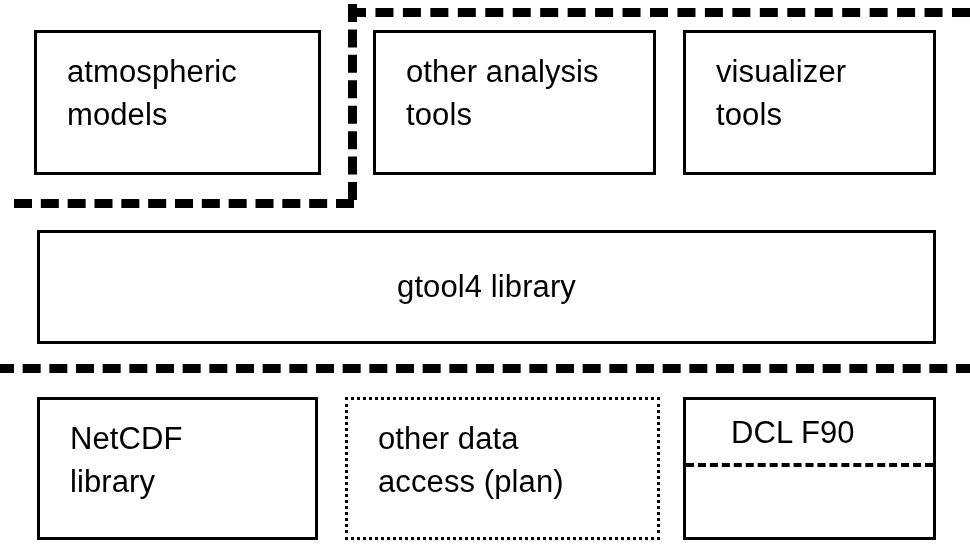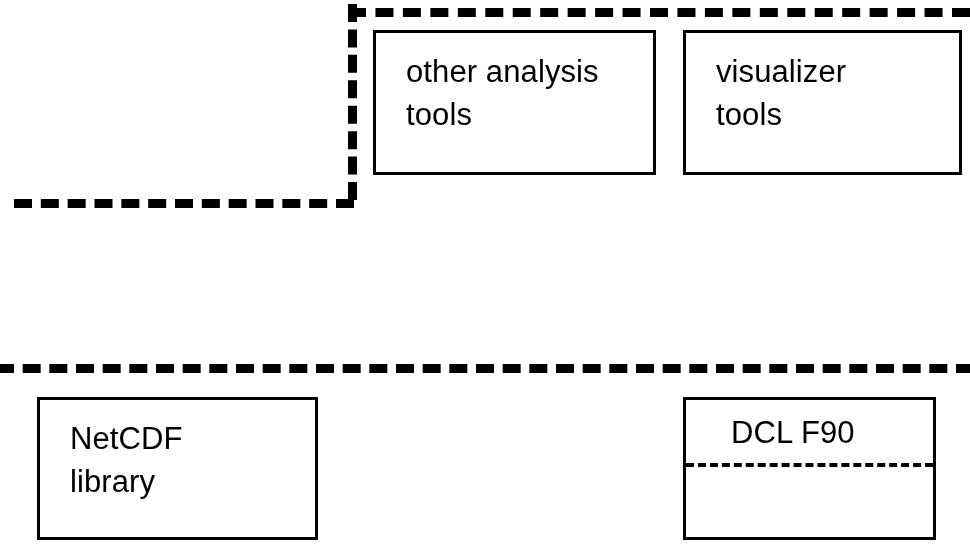--- a/index.html
+++ b/index.html
@@ -79,38 +79,49 @@
 </style>
 </head>
 <body>
 
 <div id="diagram">
 
   <div class="dash-seg dash-h" style="left:348px; top:8px; width:622px;"></div>
   <div class="dash-seg dash-v" style="left:348px; top:4px; height:196px;"></div>
   <div class="dash-seg dash-h" style="left:14px; top:199px; width:340px;"></div>
 
+  <div class="box" style="left:34px; top:30px; width:287px; height:145px;">
+    <div class="box-label">atmospheric
+models</div>
+  </div>
 
   <div class="box" style="left:373px; top:30px; width:283px; height:145px;">
     <div class="box-label">other analysis
 tools</div>
   </div>
 
-  <div class="box" style="left:683px; top:30px; width:279px; height:145px;">
+  <div class="box" style="left:683px; top:30px; width:253px; height:145px;">
     <div class="box-label">visualizer
 tools</div>
   </div>
 
+  <div class="box" style="left:37px; top:230px; width:899px; height:114px;">
+    <div class="box-label centered">gtool4 library</div>
+  </div>
 
   <div class="divider-dashed" style="left:-4px; top:364px; width:978px;"></div>
 
   <div class="box" style="left:37px; top:397px; width:281px; height:143px;">
     <div class="box-label">NetCDF
 library</div>
   </div>
 
+  <div class="box dotted" style="left:345px; top:397px; width:315px; height:143px;">
+    <div class="box-label">other data
+access (plan)</div>
+  </div>
 
   <div class="box" style="left:683px; top:397px; width:253px; height:143px;">
     <div class="box-label" style="top:12px;left:45px;">DCL F90</div>
     <div class="inner-split" style="top:63px;"></div>
   </div>
 
 </div>
 
 </body></html>

